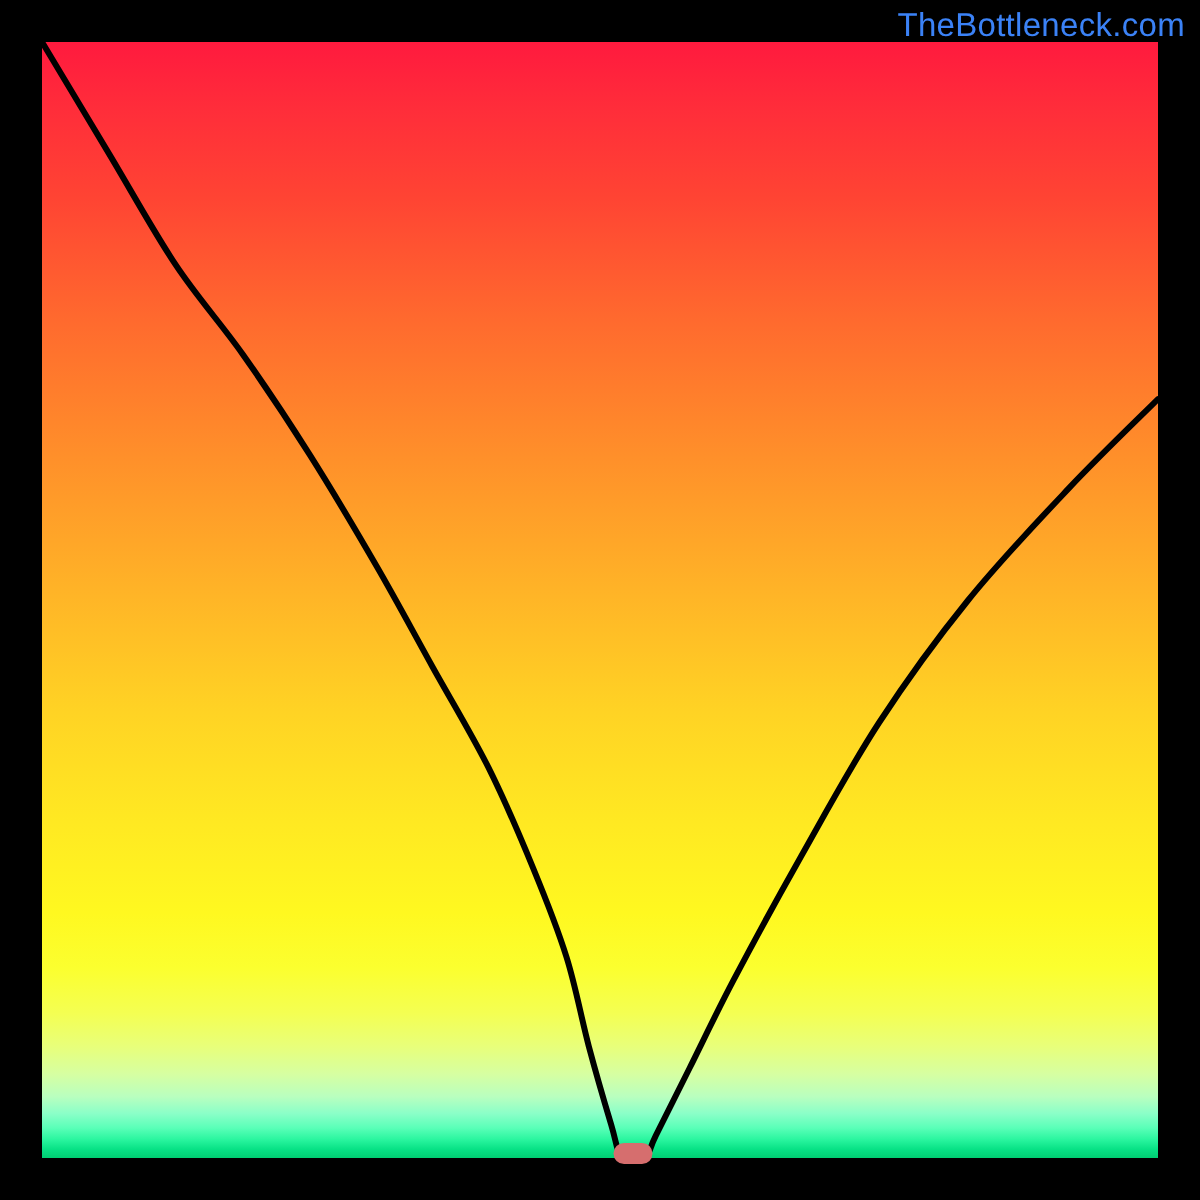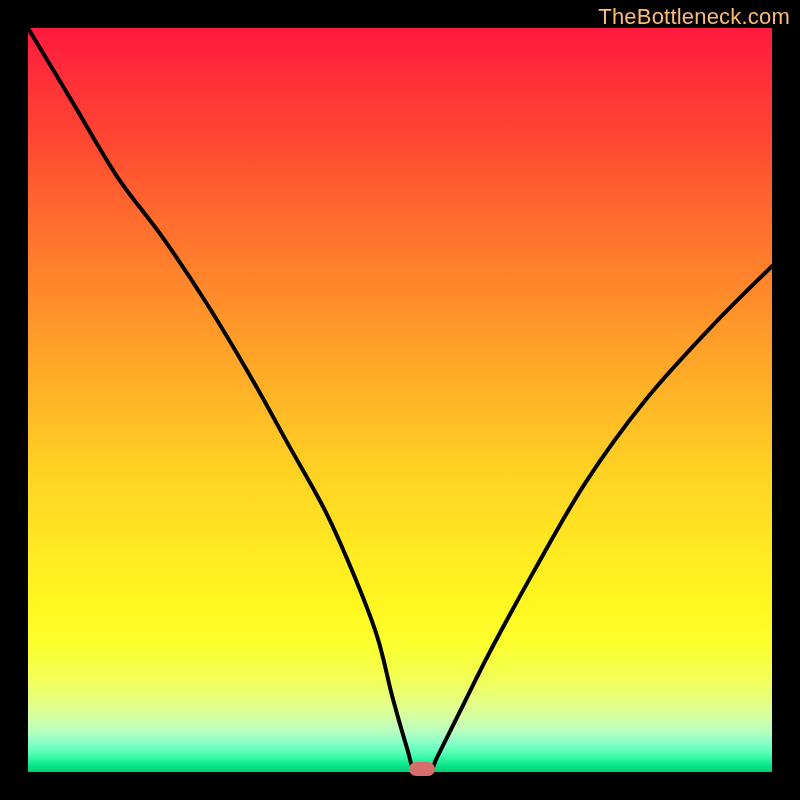--- a/index.html
+++ b/index.html
@@ -52,21 +52,21 @@
   }
   .curve {
     position: absolute;
     inset: 0;
     pointer-events: none;
   }
   .watermark {
     position: absolute;
     top: 4px;
     right: 10px;
-    color: #fdba74;
+    color: #3b82f6;
     font-size: 22px;
     letter-spacing: 0.2px;
     user-select: none;
   }
   .marker {
     position: absolute;
     width: 26px;
     height: 14px;
     border-radius: 8px;
     background: #d66e6e;

